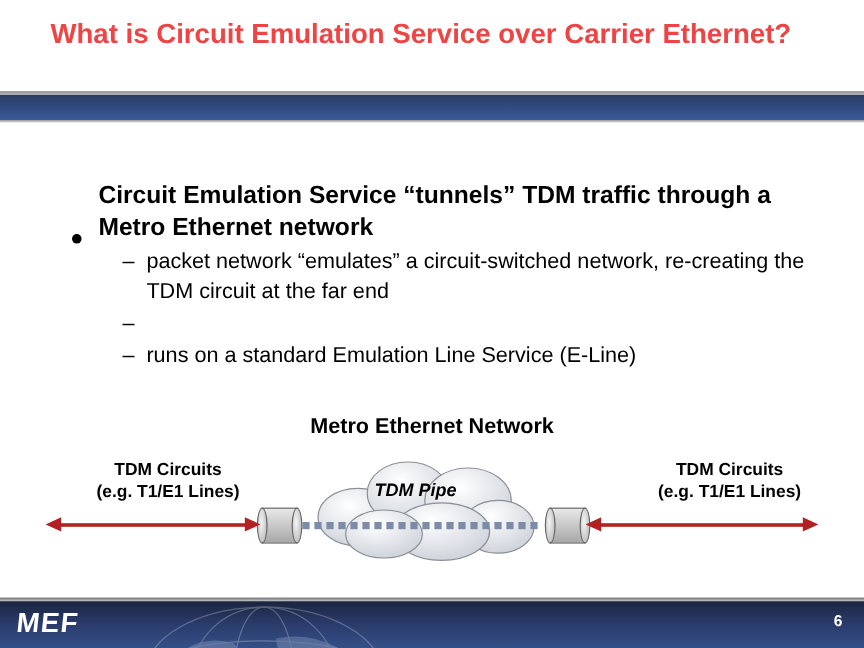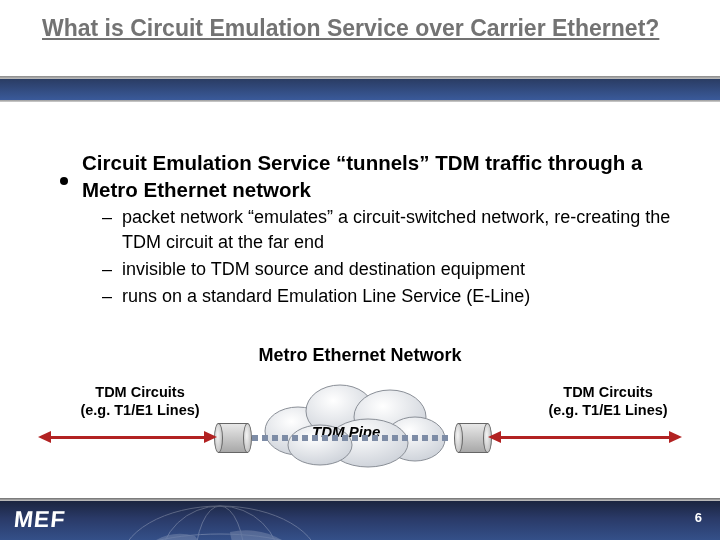--- a/index.html
+++ b/index.html
@@ -1,35 +1,35 @@
 <!DOCTYPE html>
 <html><head>
 <meta charset="utf-8">
 <style>
   * { margin: 0; padding: 0; box-sizing: border-box; }
   html, body { width: 720px; height: 540px; font-family: Arial, Helvetica, sans-serif; background: #fff; overflow: hidden; }
   .slide { position: relative; width: 720px; height: 540px; }
   .title-area { padding: 14px 0 0 42px; }
-  .title { font-size: 23px; font-weight: bold; color: #737373; line-height: 1.25; text-decoration: underline; }
+  .title { font-size: 23px; font-weight: bold; color: #ef4444; line-height: 1.25; }
   .title-rule-top { position: absolute; left: 0; top: 76px; width: 720px; height: 3px; background: linear-gradient(#8a8a8a,#bfbfbf); }
   .title-rule-bot { position: absolute; left: 0; top: 100px; width: 720px; height: 2px; background: linear-gradient(#9a9a9a,#d0d0d0); }
   .band { position: absolute; left: 0; top: 79px; width: 720px; height: 21px; background: linear-gradient(#2a3c63,#3a5a9a); }
   .content { position: absolute; left: 60px; top: 150px; width: 620px; }
-  .bullet-row { display: flex; align-items: center; }
+  .bullet-row { display: flex; align-items: flex-end; }
   .bullet-dot { width: 8px; height: 8px; background: #000; border-radius: 50%; margin-top: 9px; margin-right: 14px; flex: none; }
   .bullet-text { font-size: 20.5px; font-weight: bold; color: #000; line-height: 1.3; }
   .sub-list { margin-left: 42px; margin-top: 2px; }
   .sub-row { display: flex; align-items: flex-start; margin-bottom: 3px; }
   .dash { font-size: 18px; color: #000; margin-right: 10px; line-height: 1.35; flex: none; }
   .sub-text { font-size: 18px; color: #000000; line-height: 1.35; }
   .diagram { position: absolute; left: 0; top: 345px; width: 592px; height: 140px; }
   .men-label { position: absolute; left: 0; width: 720px; text-align: center; font-size: 18px; font-weight: bold; color: #000; top: 0; }
   .tdm-left { position: absolute; left: 70px; top: 38px; width: 140px; text-align: center; font-size: 14.5px; font-weight: bold; color: #000; line-height: 1.25; }
   .tdm-right { position: absolute; left: 538px; top: 38px; width: 140px; text-align: center; font-size: 14.5px; font-weight: bold; color: #000; line-height: 1.25; }
-  .pipe-label { position: absolute; left: 312px; top: 78px; font-size: 15px; font-weight: bold; font-style: italic; color: #000; }
+  .pipe-label { position: absolute; left: 312px; top: 55px; font-size: 15px; font-weight: bold; font-style: italic; color: #000; }
   .cloud { position: absolute; left: 250px; top: 28px; width: 210px; height: 95px; }
   .cyl { position: absolute; top: 78px; width: 38px; height: 30px; }
   .cyl-left { left: 214px; }
   .cyl-right { left: 454px; }
   .cyl .body { position: absolute; left: 4px; top: 0; width: 30px; height: 30px; background: linear-gradient(#e8e8e8,#a8a8a8); border: 1px solid #666; }
   .cyl .cap-l { position: absolute; left: 0; top: 0; width: 9px; height: 30px; border: 1px solid #666; border-radius: 50%; background: radial-gradient(ellipse at 40% 40%, #f4f4f4, #b0b0b0); }
   .cyl .cap-r { position: absolute; right: 0; top: 0; width: 9px; height: 30px; border: 1px solid #666; border-radius: 50%; background: radial-gradient(ellipse at 40% 40%, #f4f4f4, #b0b0b0); }
   .dots { position: absolute; top: 90px; height: 6px; display: flex; gap: 4px; }
   .dots span { width: 6px; height: 6px; background: #7d8ca6; }
   .dots-left { left: 252px; width: 200px; flex-wrap: nowrap; }
@@ -68,21 +68,20 @@
       <div class="bullet-dot"></div>
       <div class="bullet-text">Circuit Emulation Service “tunnels” TDM traffic through a Metro Ethernet network</div>
     </div>
     <div class="sub-list">
       <div class="sub-row">
         <div class="dash">–</div>
         <div class="sub-text">packet network “emulates” a circuit-switched network, re-creating the TDM circuit at the far end</div>
       </div>
       <div class="sub-row">
         <div class="dash">–</div>
-        <div class="sub-text">invisible to TDM source and destination equipment</div>
       </div>
       <div class="sub-row">
         <div class="dash">–</div>
         <div class="sub-text">runs on a standard Emulation Line Service (E-Line)</div>
       </div>
     </div>
   </div>
 
   <div class="diagram">
     <div class="men-label">Metro Ethernet Network</div>

